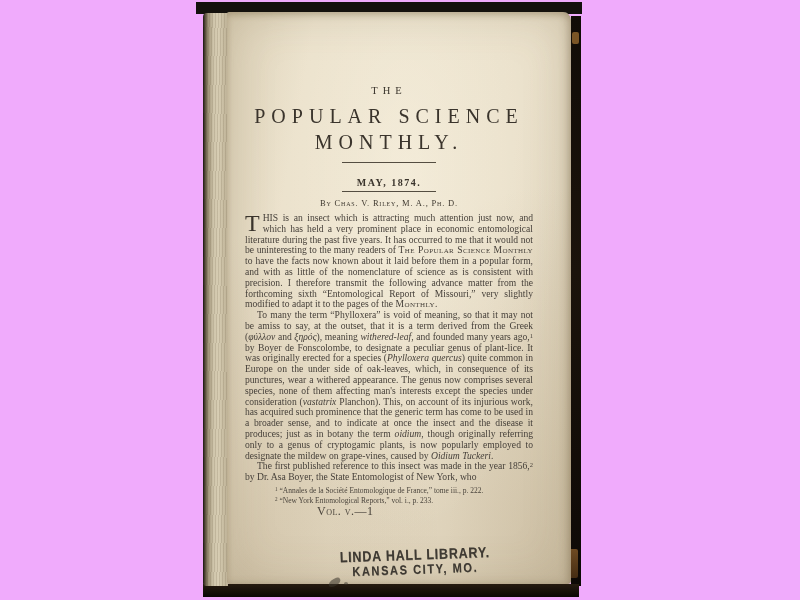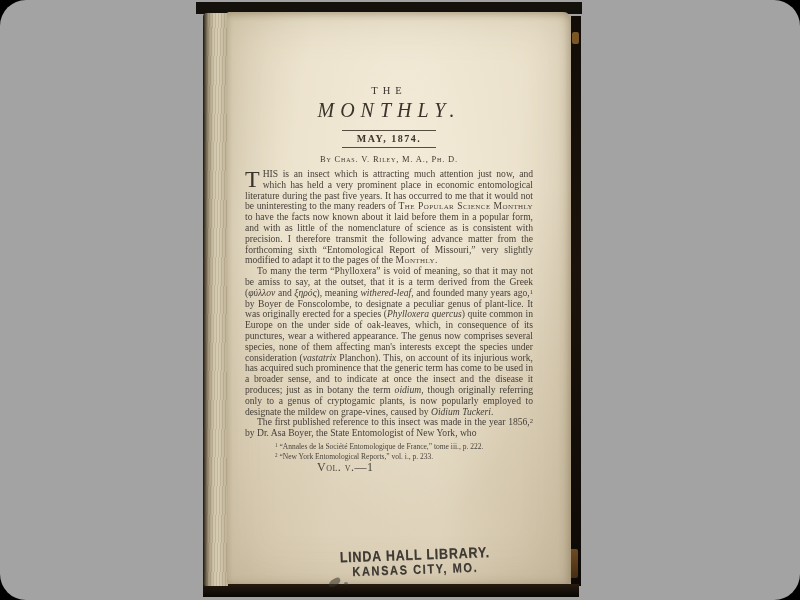--- a/index.html
+++ b/index.html
@@ -1,17 +1,17 @@
 <!DOCTYPE html>
 <html><head>
 <meta charset="utf-8">
 <style>
   html,body{margin:0;padding:0;background:#000;}
-  .photo{position:relative;width:800px;height:600px;background:#a3a3a3;overflow:hidden;
-         font-family:"Liberation Serif","DejaVu Serif",serif;border-radius:26px;}
+  .photo{position:relative;width:800px;height:600px;background:#f0abfc;overflow:hidden;
+         font-family:"Liberation Serif","DejaVu Serif",serif;}
 
   
   .top-band{position:absolute;left:196px;top:2px;width:386px;height:12px;background:#14110d;}
 
   
   .cover-right{position:absolute;left:571px;top:16px;width:10px;height:570px;
                background:linear-gradient(to bottom,#110c07,#1b130b 45%,#0d0906);}
   .cover-fleck-top{position:absolute;left:572px;top:32px;width:7px;height:12px;
                background:#7a5526;border-radius:2px;}
   .cover-fleck-bottom{position:absolute;left:569px;top:549px;width:9px;height:29px;
@@ -37,25 +37,25 @@
         radial-gradient(ellipse at 92% 94%,rgba(130,105,65,.20),rgba(130,105,65,0) 48%),
         radial-gradient(ellipse at 6% 96%,rgba(130,105,65,.22),rgba(130,105,65,0) 42%),
         linear-gradient(100deg,#ddd2b9 0%,#eae0ca 20%,#e9dfc9 70%,#dfd4bc 100%);
       box-shadow:inset 0 0 48px rgba(110,90,55,.22),inset -4px 0 9px rgba(90,70,40,.22),
                  inset 0 3px 6px rgba(120,100,60,.25);}
 
   .text-col{position:absolute;left:18px;top:0;width:288px;}
 
   .m-the{margin-top:73px;text-align:center;font-size:10.5px;letter-spacing:5px;color:#3a342c;}
   .m-title{margin-top:9px;text-align:center;font-size:20px;letter-spacing:6px;color:#3a342c;}
-  .m-title2{margin-top:3px;text-align:center;font-size:20px;letter-spacing:6px;color:#3a342c;font-style:italic;}
+  .m-title2{margin-top:3px;text-align:center;font-size:20px;letter-spacing:6px;color:#3a342c;}
 
   .date-box{margin:8px auto 0;width:94px;text-align:center;
       border-top:1px solid #544d41;border-bottom:1px solid #544d41;
-      padding:2px 0 3px;font-size:10px;font-weight:bold;letter-spacing:1.5px;color:#3a342c;}
+      padding:14px 0 3px;font-size:10px;font-weight:bold;letter-spacing:1.5px;color:#3a342c;}
 
   .a-title{margin-top:14px;text-align:center;font-size:11px;letter-spacing:3.5px;color:#3a342c;}
   .byline{margin-top:6px;text-align:center;font-size:8.5px;letter-spacing:.8px;
       font-variant:small-caps;color:#3f3930;}
 
   .para{font-size:9.6px;line-height:10.8px;text-align:justify;margin:0;color:#46403a;}
   .para.first{margin-top:5px;}
   .para.indent{text-indent:12px;}
   .dropcap{float:left;font-size:24px;line-height:19px;padding:1px 3px 0 0;color:#3a342c;}
   .seg-i{font-style:italic;}
@@ -87,20 +87,21 @@
   <div class="cover-right"></div>
   <div class="cover-fleck-top"></div>
   <div class="cover-fleck-bottom"></div>
   <div class="cover-bottom"></div>
   <div class="fore-edge"></div>
 
   <div class="page">
     <div class="text-col">
 
       <div class="m-the">THE</div>
+      <div class="m-title">POPULAR SCIENCE</div>
       <div class="m-title2">MONTHLY.</div>
 
       <div class="date-box">MAY, 1874.</div>
 
       <div class="byline">By Chas. V. Riley, M. A., Ph. D.</div>
 
       <p class="para first"><span class="dropcap">T</span><span><span>HIS is an insect which is attracting much attention just now, and which has held a very prominent place in economic entomological literature during the past five years.  It has occurred to me that it would not be uninteresting to the many readers of </span><span class="seg-sc">The Popular Science Monthly</span><span> to have the facts now known about it laid before them in a popular form, and with as little of the nomenclature of science as is consistent with precision.  I therefore transmit the following advance matter from the forthcoming sixth “Entomological Report of Missouri,” very slightly modified to adapt it to the pages of the </span><span class="seg-sc">Monthly</span><span>.</span></span></p>
 
       <p class="para indent"><span>To many the term “Phylloxera” is void of meaning, so that it may not be amiss to say, at the outset, that it is a term derived from the Greek (</span><span class="seg-i">φύλλον</span><span> and </span><span class="seg-i">ξηρός</span><span>), meaning </span><span class="seg-i">withered-leaf</span><span>, and founded many years ago,</span><sup class="seg-sup">1</sup><span> by Boyer de Fonscolombe, to designate a peculiar genus of plant-lice.  It was originally erected for a species (</span><span class="seg-i">Phylloxera quercus</span><span>) quite common in Europe on the under side of oak-leaves, which, in consequence of its punctures, wear a withered appearance.  The genus now comprises several species, none of them affecting man's interests except the species under consideration (</span><span class="seg-i">vastatrix</span><span> Planchon).  This, on account of its injurious work, has acquired such prominence that the generic term has come to be used in a broader sense, and to indicate at once the insect and the disease it produces; just as in botany the term </span><span class="seg-i">oidium</span><span>, though originally referring only to a genus of cryptogamic plants, is now popularly employed to designate the mildew on grape-vines, caused by </span><span class="seg-i">Oidium Tuckeri</span><span>.</span></p>
 

